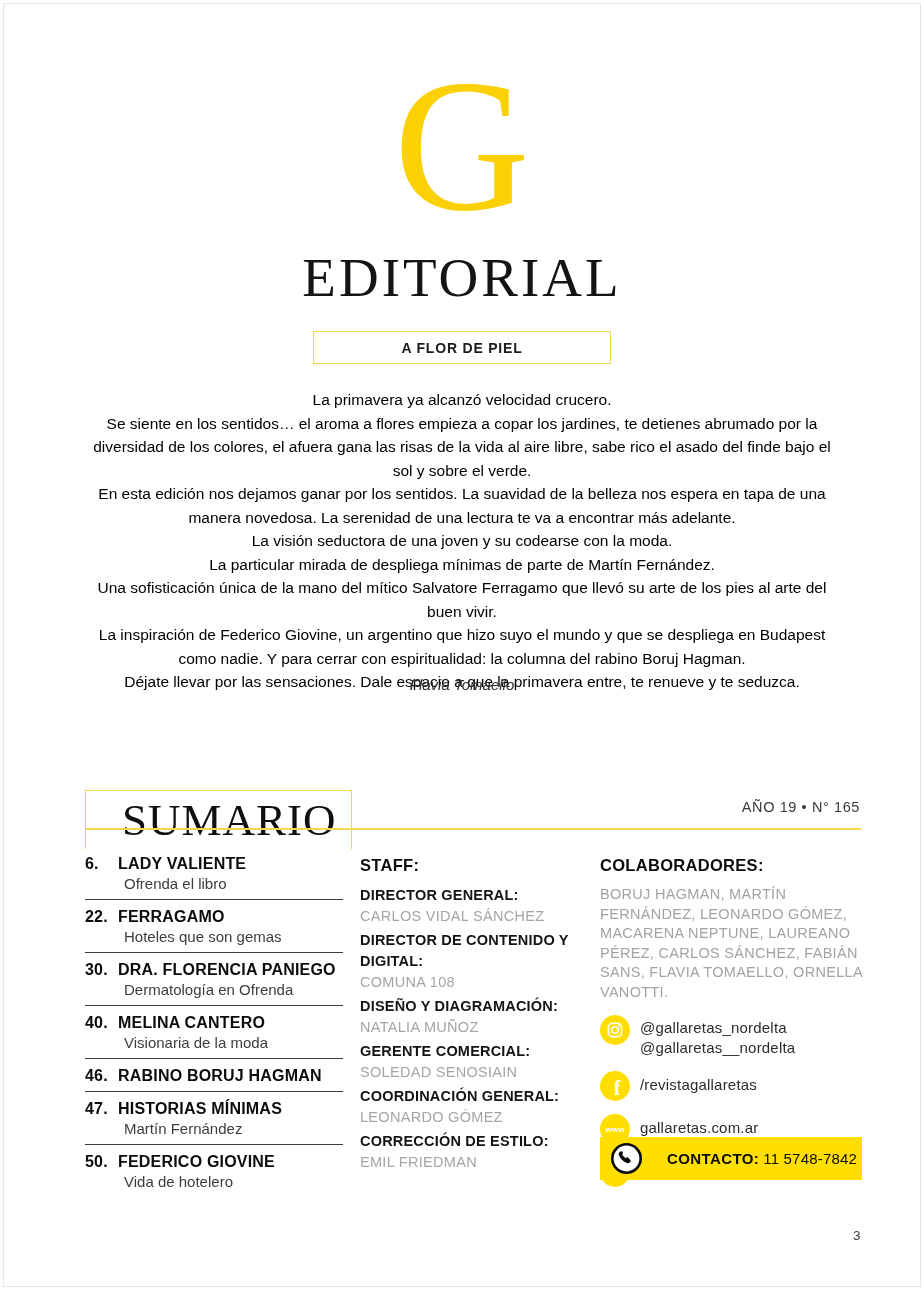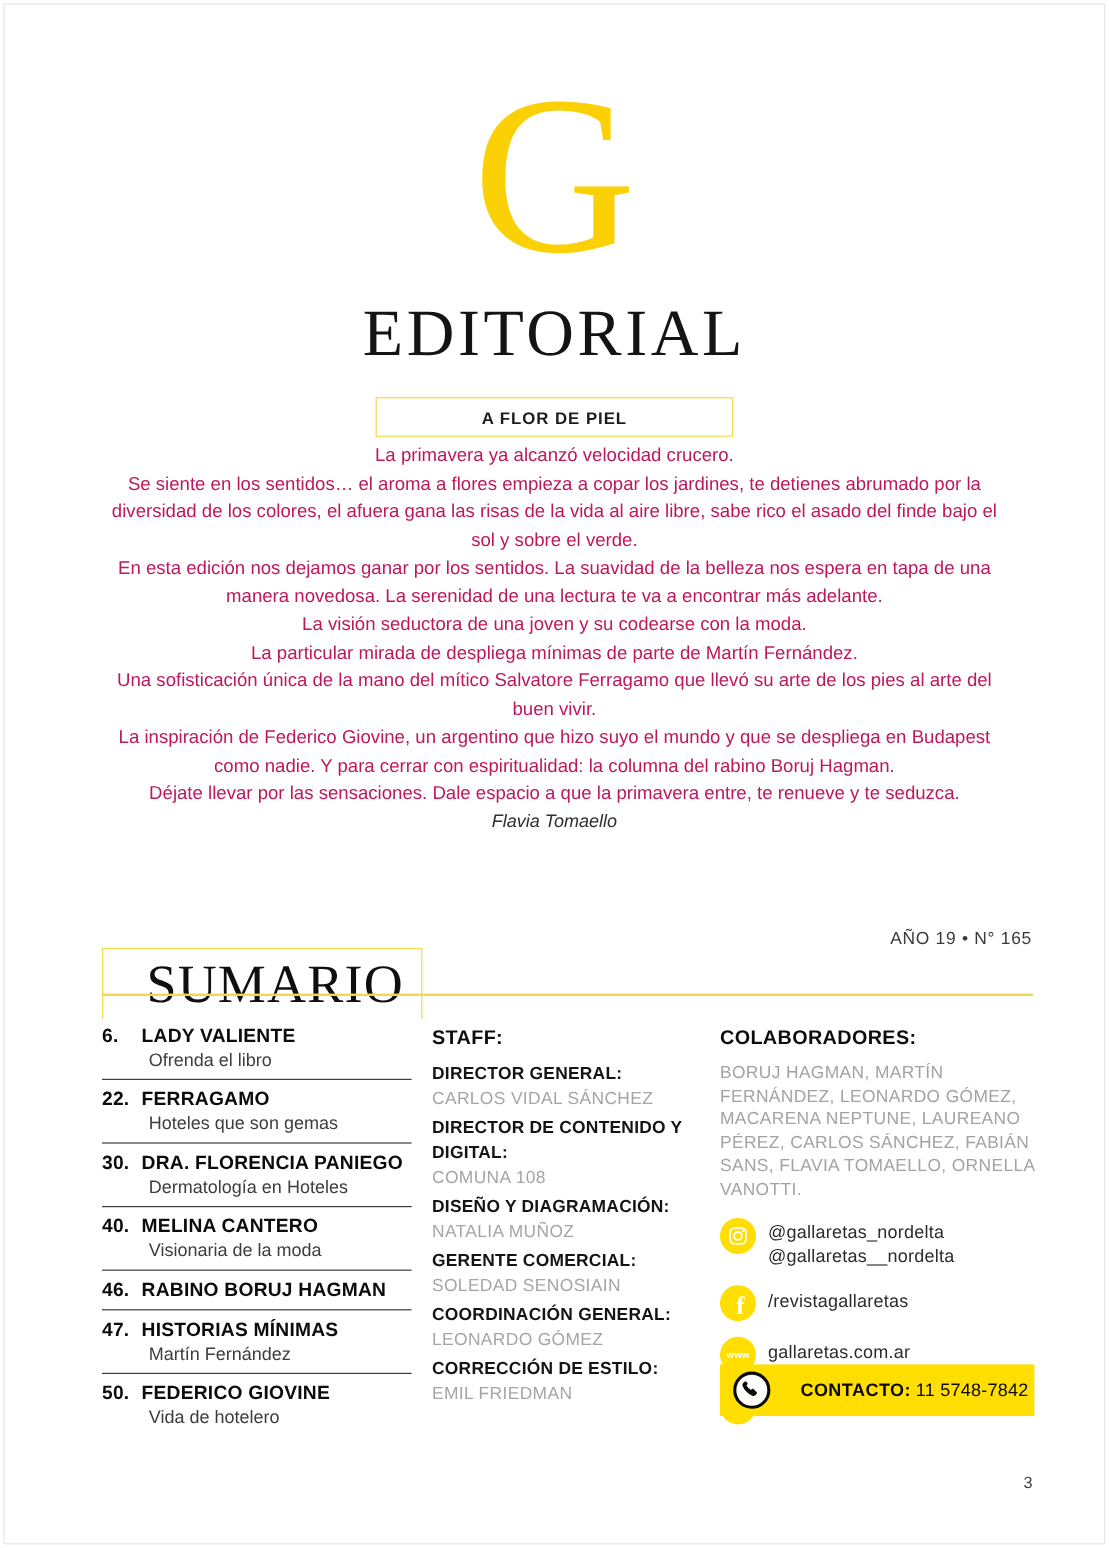--- a/index.html
+++ b/index.html
@@ -7,33 +7,33 @@
   .page{position:absolute;left:3px;top:3px;right:3px;bottom:3px;border:1px solid #e6e6e6;background:#fff;}
 
   
   .g-letter{position:absolute;top:48px;left:0;right:0;text-align:center;
     font-family:"Liberation Serif",serif;font-size:188px;line-height:188px;font-weight:400;}
   .editorial-title{position:absolute;top:244px;left:0;right:0;text-align:center;
     font-family:"Liberation Serif",serif;font-size:55px;line-height:60px;letter-spacing:3px;color:#141414;}
   .kicker-box{position:absolute;top:327px;left:50%;transform:translateX(-50%);
     width:296px;height:31px;border:1px solid #f3d74f;display:flex;align-items:center;justify-content:center;}
   .kicker-box span{font-size:14px;font-weight:700;letter-spacing:.8px;color:#1c1c1c;}
-  .editorial-body{position:absolute;top:364px;left:50%;transform:translateX(-50%);
-    width:748px;text-align:center;font-size:15.5px;line-height:23.5px;color:#be185d;}
+  .editorial-body{position:absolute;top:384px;left:50%;transform:translateX(-50%);
+    width:748px;text-align:center;font-size:15.5px;line-height:23.5px;color:#000000;}
   .editorial-body p{margin:0;}
   .signature{position:absolute;top:672px;left:0;right:0;text-align:center;
     font-style:italic;font-size:15px;color:#2e2e2e;}
 
   
   .sumario-box{position:absolute;left:81px;top:786px;width:238px;height:58px;
     border:1px solid #f3d74f;border-bottom:none;display:flex;align-items:center;padding-left:27px;}
   .sumario-box span{font-family:"Liberation Serif",serif;font-size:45px;letter-spacing:1px;
     color:#0f0f0f;padding-left:9px;line-height:50px;}
   .sumario-rule{position:absolute;left:81px;top:824px;width:776px;height:2px;background:#f3d74f;}
-  .issue{position:absolute;top:771px;right:60px;font-size:14.5px;font-weight:500;
+  .issue{position:absolute;top:795px;right:60px;font-size:14.5px;font-weight:500;
     letter-spacing:.6px;color:#3a3a3a;}
 
   
   .toc-col{position:absolute;left:81px;top:846px;width:258px;}
   .toc-entry{padding:7px 0 6px;border-bottom:1.6px solid #3c3c3c;}
   .toc-entry:first-child{padding-top:4px;}
   .toc-entry:last-child{border-bottom:none;}
   .toc-title-line{display:flex;font-size:16px;line-height:19px;font-weight:700;
     letter-spacing:.2px;color:#0c0c0c;}
   .toc-num{width:33px;flex:none;}
@@ -113,21 +113,21 @@
         <span class="toc-num">22.</span>
         <span>FERRAGAMO</span>
       </div>
       <div class="toc-sub">Hoteles que son gemas</div>
     </div>
     <div class="toc-entry">
       <div class="toc-title-line">
         <span class="toc-num">30.</span>
         <span>DRA. FLORENCIA PANIEGO</span>
       </div>
-      <div class="toc-sub">Dermatología en Hoteles</div>
+      <div class="toc-sub">Dermatología en Ofrenda</div>
     </div>
     <div class="toc-entry">
       <div class="toc-title-line">
         <span class="toc-num">40.</span>
         <span>MELINA CANTERO</span>
       </div>
       <div class="toc-sub">Visionaria de la moda</div>
     </div>
     <div class="toc-entry">
       <div class="toc-title-line">

